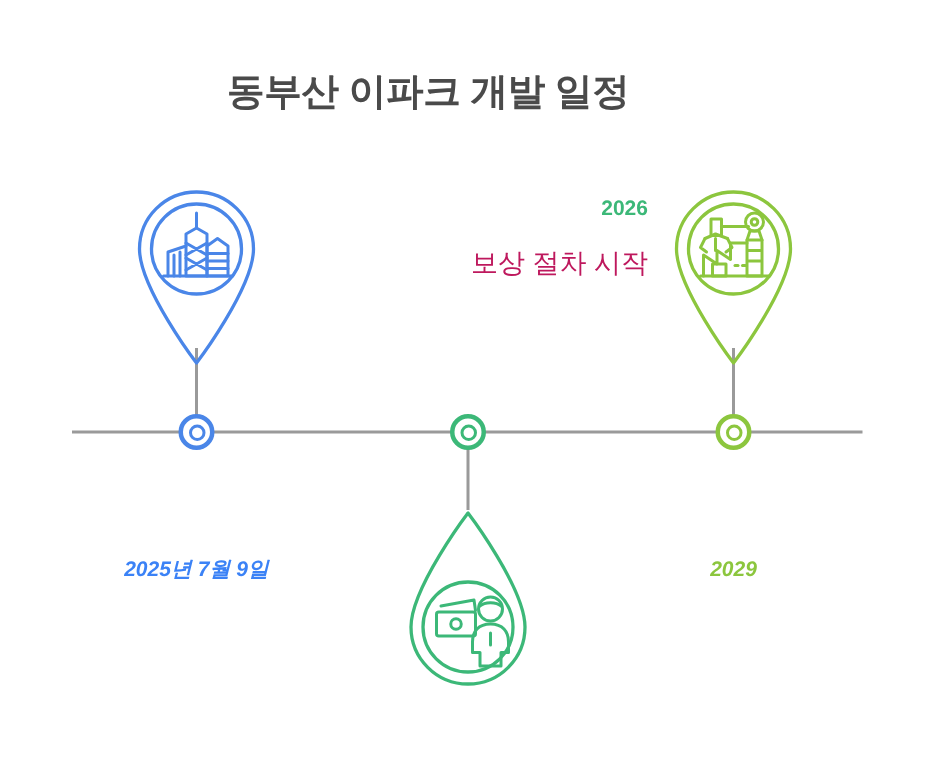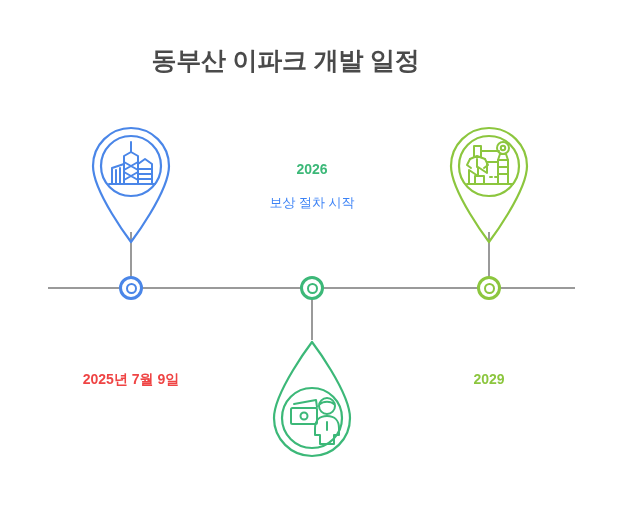--- a/index.html
+++ b/index.html
@@ -103,22 +103,22 @@
     width: 240px;
     transform: translateX(-50%);
   }
   .label-date {
     font-size: 14px;
     font-weight: bold;
     margin-bottom: 18px;
     line-height: 1.1;
   }
   .label-desc {
-    font-size: 13px;
-    color: #3b82f6;
+    font-size: 18px;
+    color: #be185d;
     line-height: 1.3;
   }
 </style>
 </head>
 <body>
 
 <div id="canvas">
 
   <div class="title">동부산 이파크 개발 일정</div>
 
@@ -152,21 +152,21 @@
         <line x1="30" y1="72" x2="76" y2="72"></line>
       </g>
     </svg>
   </div>
 
   <div class="node" style="left:131px; top:288px; border-color:#4a86e8;">
     <span class="node-inner" style="border-color:#4a86e8;"></span>
   </div>
 
   <div class="label-block" style="left:131px; top:372px;">
-    <div class="label-date" style="color:#ef4444;">2025년 7월 9일</div>
+    <div class="label-date" style="color:#3b82f6;font-style:italic;">2025년 7월 9일</div>
   </div>
 
   <div class="stem" style="left:312px; top:288px; height:52px;"></div>
 
   <div class="pin" style="left:312px; top:338px;">
     <svg viewBox="0 0 104 134" xmlns="http://www.w3.org/2000/svg">
 
       <path d="M52 4 C52 4 14 54 14 80 A38 38 0 1 0 90 80 C90 54 52 4 52 4 Z" fill="none" stroke="#3cb878" stroke-width="2.2" stroke-linejoin="round"></path>
       <circle cx="52" cy="80" r="30" fill="none" stroke="#3cb878" stroke-width="2.2"></circle>
 
@@ -183,21 +183,21 @@
         <path d="M67 78 C59 78 55 83 55 90 L55 97 L60 97 L60 106 L74 106 L74 97 L79 97 L79 90 C79 83 75 78 67 78 Z"></path>
         <line x1="67" y1="84" x2="67" y2="92"></line>
       </g>
     </svg>
   </div>
 
   <div class="node" style="left:312px; top:288px; border-color:#3cb878;">
     <span class="node-inner" style="border-color:#3cb878;"></span>
   </div>
 
-  <div class="label-block" style="left:312px; top:162px;">
+  <div class="label-block" style="left:312px; top:131px;text-align:right;">
     <div class="label-date" style="color:#3cb878;">2026</div>
     <div class="label-desc">보상 절차 시작</div>
   </div>
 
   <div class="stem" style="left:489px; top:232px; height:56px;"></div>
 
   <div class="pin" style="left:489px; top:112px;">
     <svg viewBox="0 0 104 134" xmlns="http://www.w3.org/2000/svg">
       <path d="M52 130 C52 130 14 80 14 54 A38 38 0 1 1 90 54 C90 80 52 130 52 130 Z" fill="none" stroke="#8cc63e" stroke-width="2.2" stroke-linejoin="round"></path>
       <circle cx="52" cy="54" r="30" fill="none" stroke="#8cc63e" stroke-width="2.2"></circle>
@@ -227,16 +227,16 @@
         <line x1="58" y1="65" x2="60" y2="65"></line>
       </g>
     </svg>
   </div>
 
   <div class="node" style="left:489px; top:288px; border-color:#8cc63e;">
     <span class="node-inner" style="border-color:#8cc63e;"></span>
   </div>
 
   <div class="label-block" style="left:489px; top:372px;">
-    <div class="label-date" style="color:#8cc63e;">2029</div>
+    <div class="label-date" style="color:#8cc63e;font-style:italic;">2029</div>
   </div>
 
 </div>
 
 </body></html>

